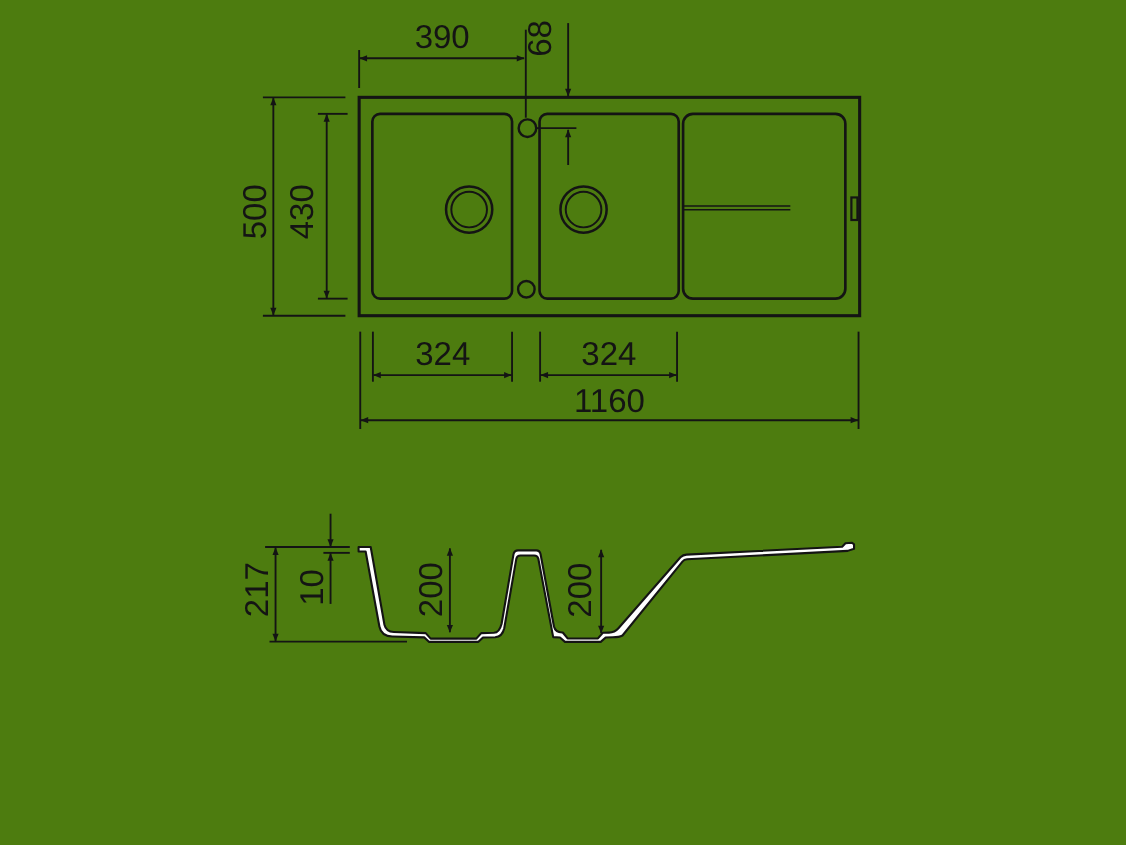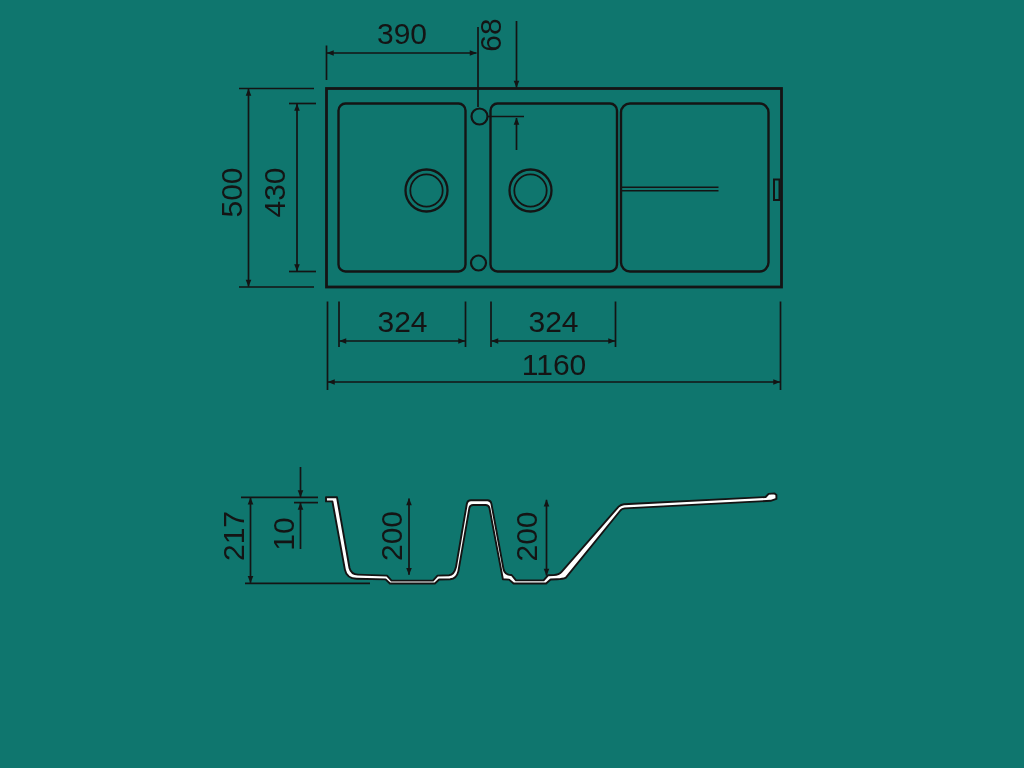--- a/index.html
+++ b/index.html
@@ -7,21 +7,21 @@
     padding: 0;
     background: #ffffff;
     width: 1024px;
     height: 768px;
     overflow: hidden;
   }
   #stage {
     width: 1024px;
     height: 768px;
     position: relative;
-    background: #0f766e;
+    background: #4d7c0f;
   }
   svg { display: block; }
   .dim-text {
     font-family: "Liberation Sans", "DejaVu Sans", sans-serif;
     font-size: 30px;
     fill: #141414;
     letter-spacing: 0px;
   }
   .shape { fill: none; stroke: #141414; }
   .thick  { stroke-width: 2.8; }

